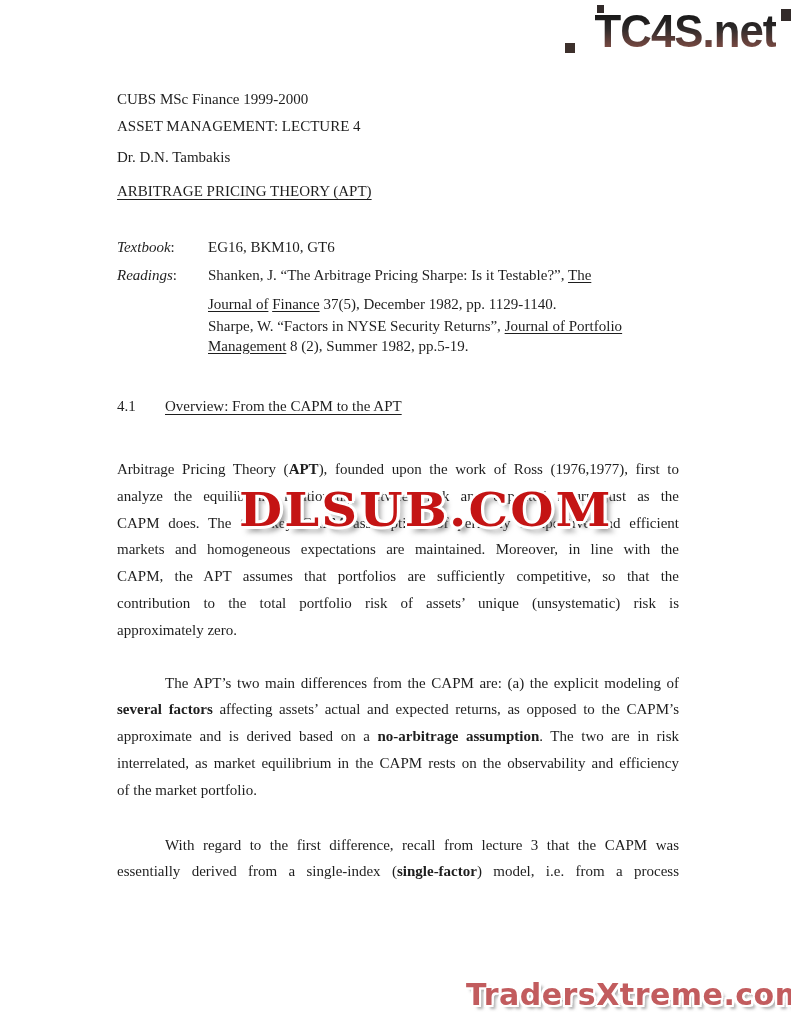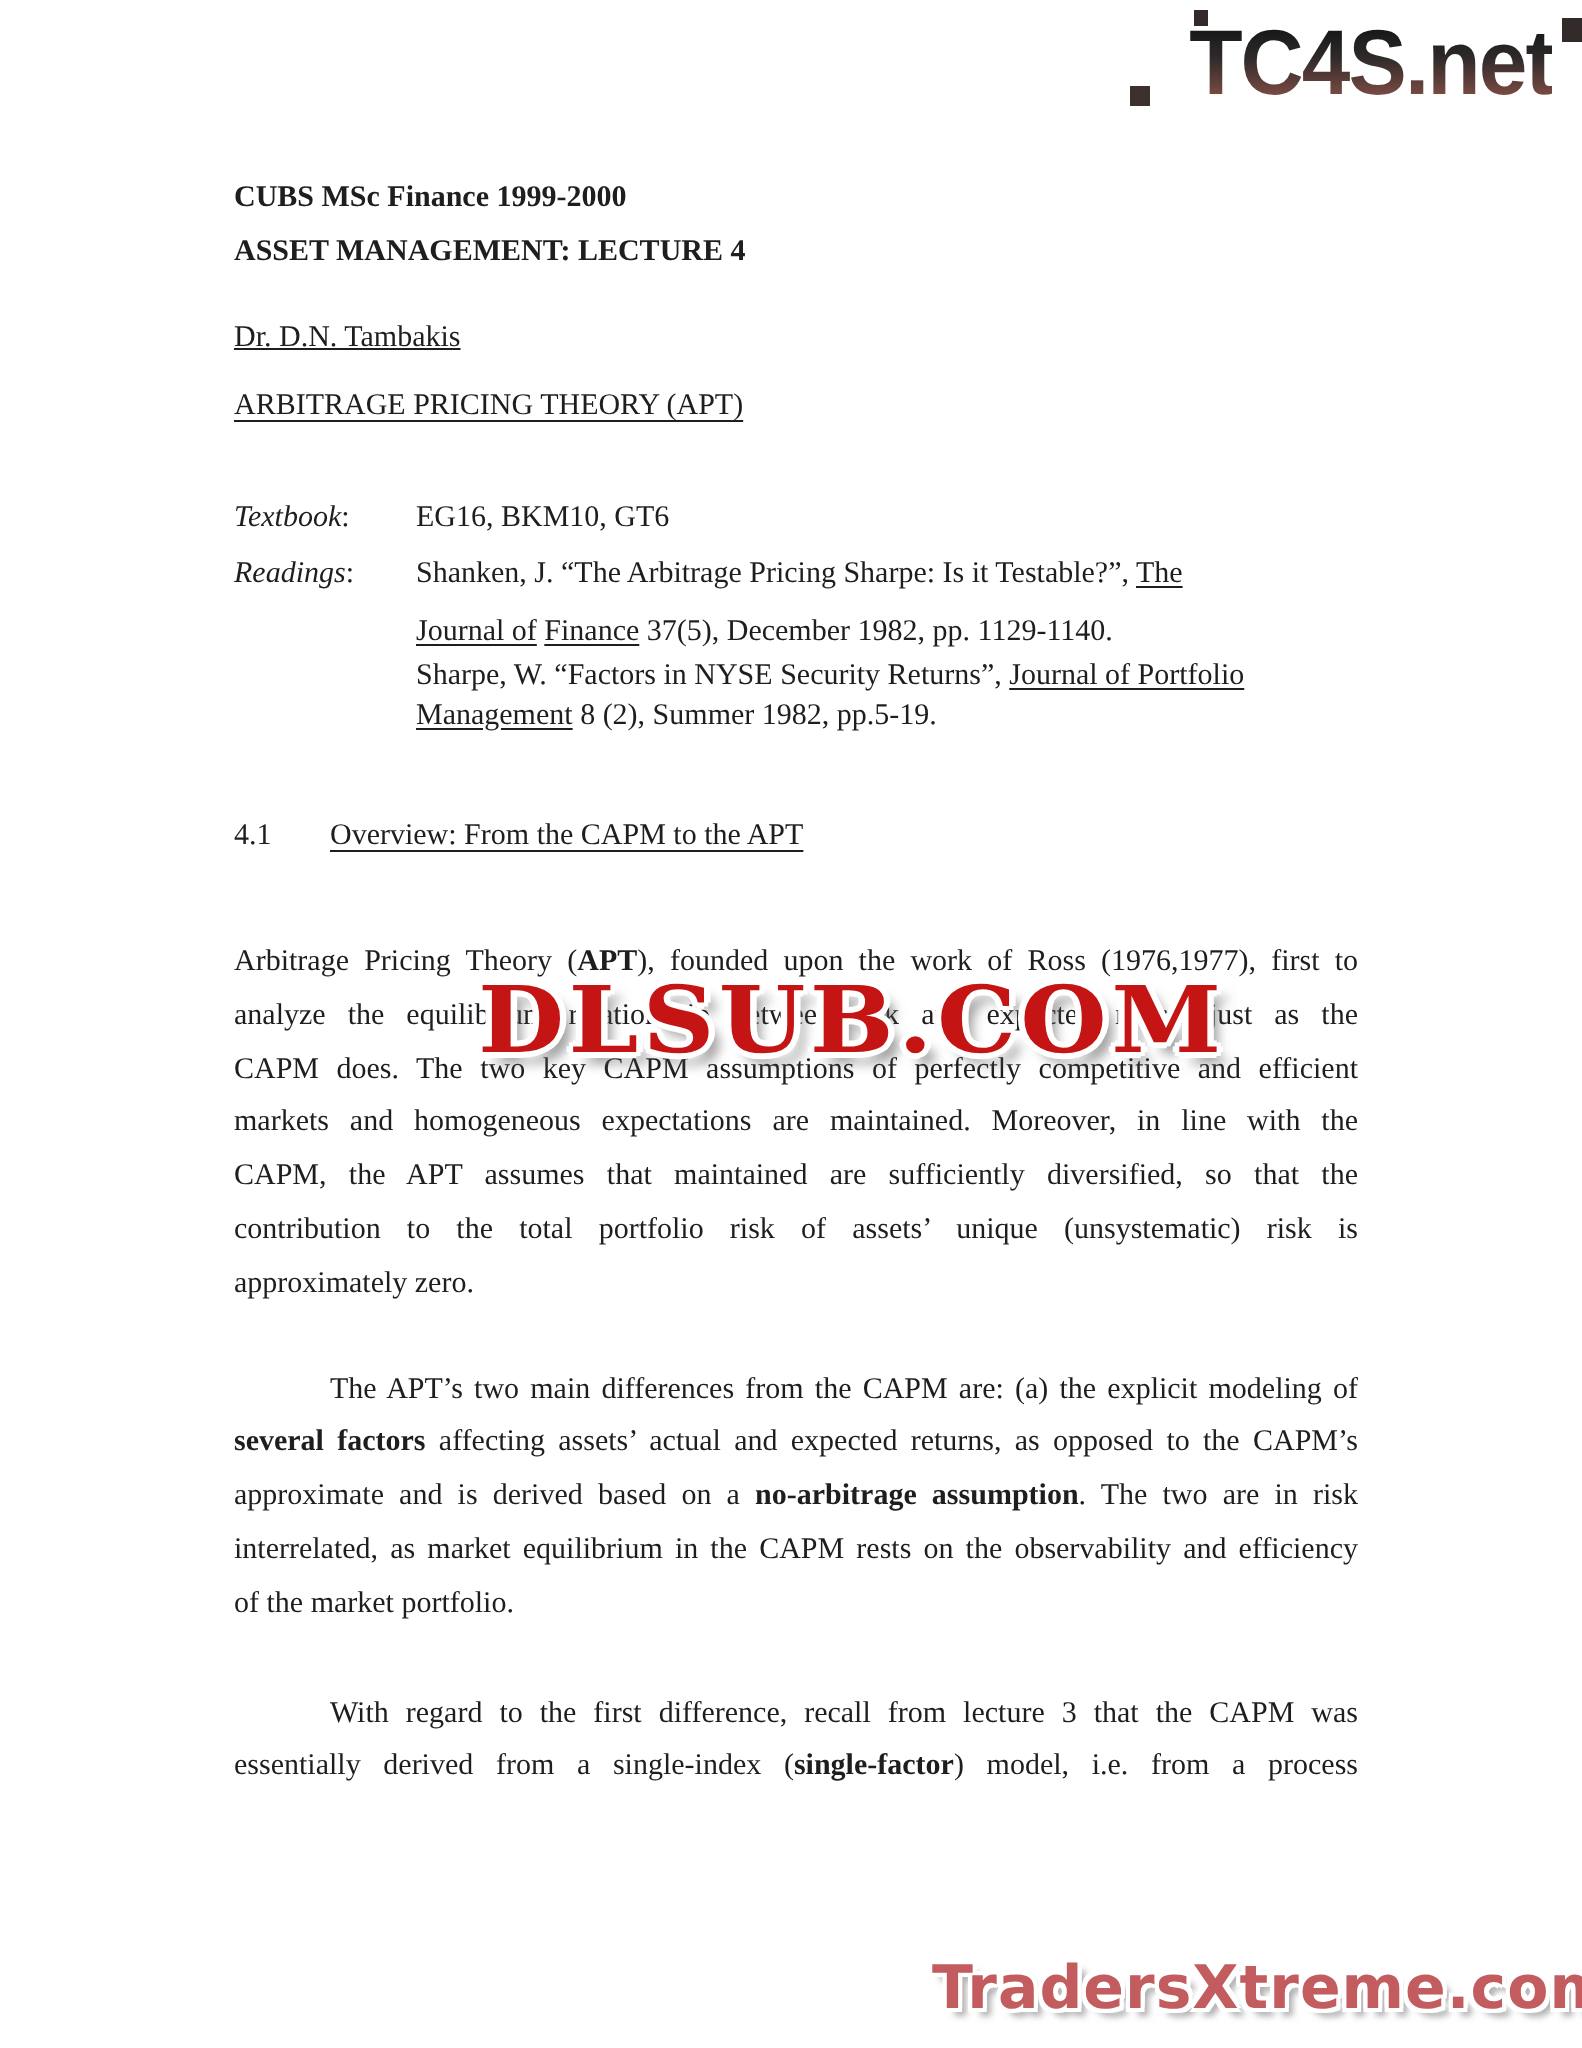--- a/index.html
+++ b/index.html
@@ -3,23 +3,23 @@
 <meta charset="utf-8">
 <style>
   html,body{margin:0;padding:0;}
   body{
     width:791px;height:1024px;position:relative;background:#fff;
     font-family:"Liberation Serif",serif;color:#1e1e1e;overflow:hidden;
     -webkit-font-smoothing:antialiased;
   }
   .page{position:absolute;inset:0;background:#fff;}
   .content{position:absolute;left:117px;top:0;width:562px;font-size:15px;}
-  .hline{line-height:27px;font-weight:bold;}
+  .hline{line-height:27px;font-weight:normal;}
   .hline.first{margin-top:86px;}
-  .author{line-height:27px;margin-top:16px;text-decoration:underline;}
+  .author{line-height:27px;margin-top:4px;}
   .doc-title{margin-top:7px;line-height:27px;font-weight:normal;
     text-decoration:underline;text-underline-offset:3px;}
   .refs{margin-top:29px;}
   .ref-row{display:flex;line-height:27px;}
   .ref-label{width:91px;flex:none;}
   .ref-row.readings .ref-label{line-height:29px;}
   .reading-1 .ref-line{line-height:29px;}
   .reading-2{margin-top:-2px;}
   .reading-2 .ref-line{line-height:19.5px;}
   .section-heading{margin-top:37px;line-height:27px;}
@@ -103,21 +103,21 @@
 
     <div class="section-heading">
       <span class="section-num">4.1</span><span class="section-title">Overview: From the CAPM to the APT</span>
     </div>
 
     <div class="para p1">
         <div class="pline"><span>Arbitrage Pricing Theory (</span><span class="b">APT</span><span>), founded upon the work of Ross (1976,1977), first to</span></div>
         <div class="pline"><span>analyze the equilibrium relationship between risk and expected return just as the</span></div>
         <div class="pline"><span>CAPM does. The two key CAPM assumptions of perfectly competitive and efficient</span></div>
         <div class="pline"><span>markets and homogeneous expectations are maintained. Moreover, in line with the</span></div>
-        <div class="pline"><span>CAPM, the APT assumes that maintained are sufficiently diversified, so that the</span></div>
+        <div class="pline"><span>CAPM, the APT assumes that portfolios are sufficiently competitive, so that the</span></div>
         <div class="pline"><span>contribution to the total portfolio risk of assets’ unique (unsystematic) risk is</span></div>
         <div class="pline lastline"><span>approximately zero.</span></div>
       </div>
     <div class="para p2">
         <div class="pline indent"><span>The APT’s two main differences from the CAPM are: (a) the explicit modeling of</span></div>
         <div class="pline"><span class="b">several factors</span><span> affecting assets’ actual and expected returns, as opposed to the CAPM’s</span></div>
         <div class="pline"><span>approximate and is derived based on a </span><span class="b">no-arbitrage assumption</span><span>. The two are in risk</span></div>
         <div class="pline"><span>interrelated, as market equilibrium in the CAPM rests on the observability and efficiency</span></div>
         <div class="pline lastline"><span>of the market portfolio.</span></div>
       </div>

